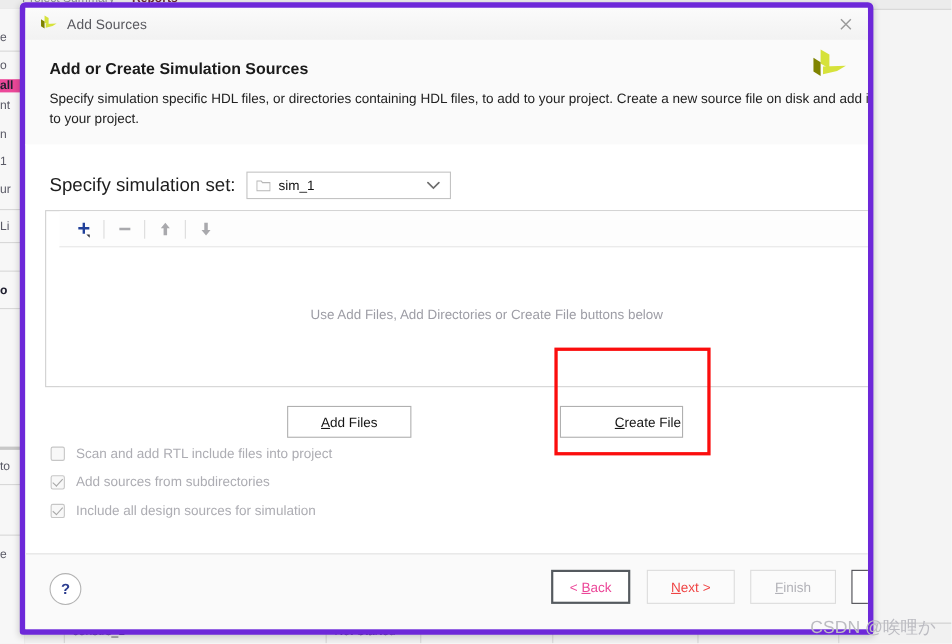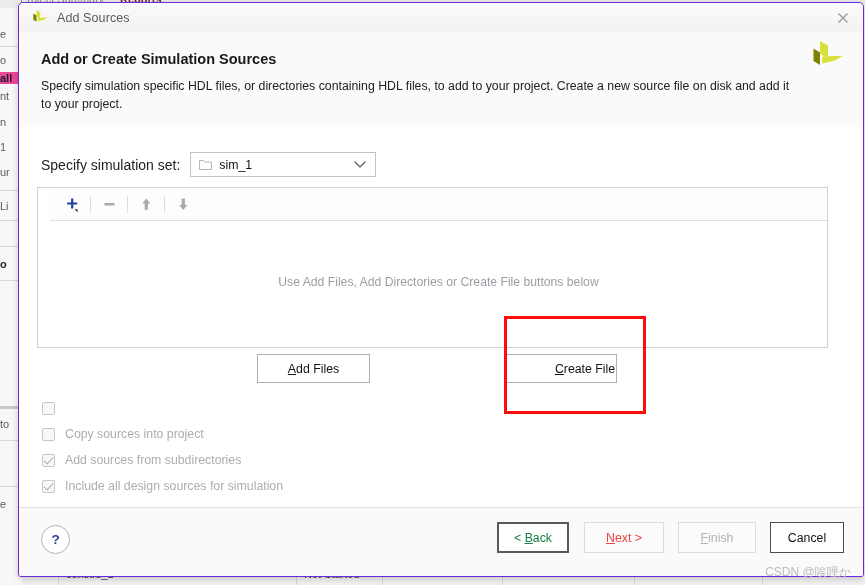--- a/index.html
+++ b/index.html
@@ -95,24 +95,24 @@
     color: #3a3a4a;
     white-space: nowrap;
     filter: blur(0.3px);
   }
 
   
   #dialog {
     position: absolute;
     left: 18px;
     top: 2px;
-    width: 846px;
+    width: 776px;
     height: 575px;
     background: #ffffff;
-    border: 1px solid #6d28d9;
+    border: 5px solid #6d28d9;
     border-radius: 5px 5px 3px 3px;
     box-shadow: 0 2px 7px rgba(0,0,0,0.18);
     box-sizing: border-box;
     overflow: hidden;
   }
 
   .titlebar {
     position: absolute;
     left: 0; top: 0; right: 0;
     height: 29px;
@@ -177,21 +177,21 @@
   }
 
   
   .simset-row {
     position: absolute;
     left: 22px; top: 25px;
     display: flex;
     align-items: center;
   }
   .simset-label {
-    font-size: 14px;
+    font-size: 17px;
     color: #1d1d1d;
     margin-right: 10px;
   }
   .combo {
     width: 186px;
     height: 25px;
     border: 1px solid #c3c3c3;
     background: #fff;
     display: flex;
     align-items: center;
@@ -274,20 +274,21 @@
     border: 1px solid #b0b0b0;
     background: #ffffff;
     font-size: 12.3px;
     color: #141414;
     display: flex;
     align-items: center;
     justify-content: center;
     box-sizing: border-box;
     font-family: "Liberation Sans", sans-serif;
     padding: 0;
+    margin-top: 11px;
   }
   .btn-addfiles   { left: 238px; width: 113px; }
   .btn-adddirs    { left: 357px; width: 133px; }
   .btn-createfile { left: 486px; width: 112px; padding-left: 48px; }
 
   
   .checklist {
     position: absolute;
     left: 18px; top: 268px;
   }
@@ -353,21 +354,21 @@
     align-items: center;
     justify-content: center;
     box-sizing: border-box;
     background: #ffffff;
     font-family: "Liberation Sans", sans-serif;
     padding: 0;
   }
   .fbtn-back {
     left: 478px; width: 72px;
     border: 2px solid #555a5f;
-    color: #15803d;
+    color: #ec4899;
   }
   .fbtn-next {
     left: 565px; width: 80px;
     border: 1px solid #dcdcdc;
     color: #ef4444;
     background: #fbfbfb;
   }
   .fbtn-finish {
     left: 659px; width: 78px;
     border: 1px solid #dcdcdc;
@@ -390,21 +391,21 @@
     box-sizing: border-box;
     pointer-events: none;
     z-index: 40;
   }
 
   
   #watermark {
     position: absolute;
     right: 14px;
     bottom: 4px;
-    font-size: 12px;
+    font-size: 16px;
     color: #bcbcc2;
     z-index: 50;
     white-space: nowrap;
   }
 </style>
 </head>
 <body>
 
 <div id="bg-app">
   <div class="bg-toprow">
@@ -524,24 +525,21 @@
         <span><u>A</u><span>dd Files</span></span>
       </button>
       <button class="btn btn-createfile">
         <span><u>C</u><span>reate File</span></span>
       </button>
     </div>
 
     <div class="checklist">
       <div class="chk-row">
         <span class="chk-box"></span>
-      </div>
-      <div class="chk-row">
-        <span class="chk-box"></span>
-        <span class="chk-label">Copy sources into project</span>
+        <span class="chk-label">Scan and add RTL include files into project</span>
       </div>
       <div class="chk-row">
         <span class="chk-box checked"></span>
         <span class="chk-label">Add sources from subdirectories</span>
       </div>
       <div class="chk-row">
         <span class="chk-box checked"></span>
         <span class="chk-label">Include all design sources for simulation</span>
       </div>
     </div>

